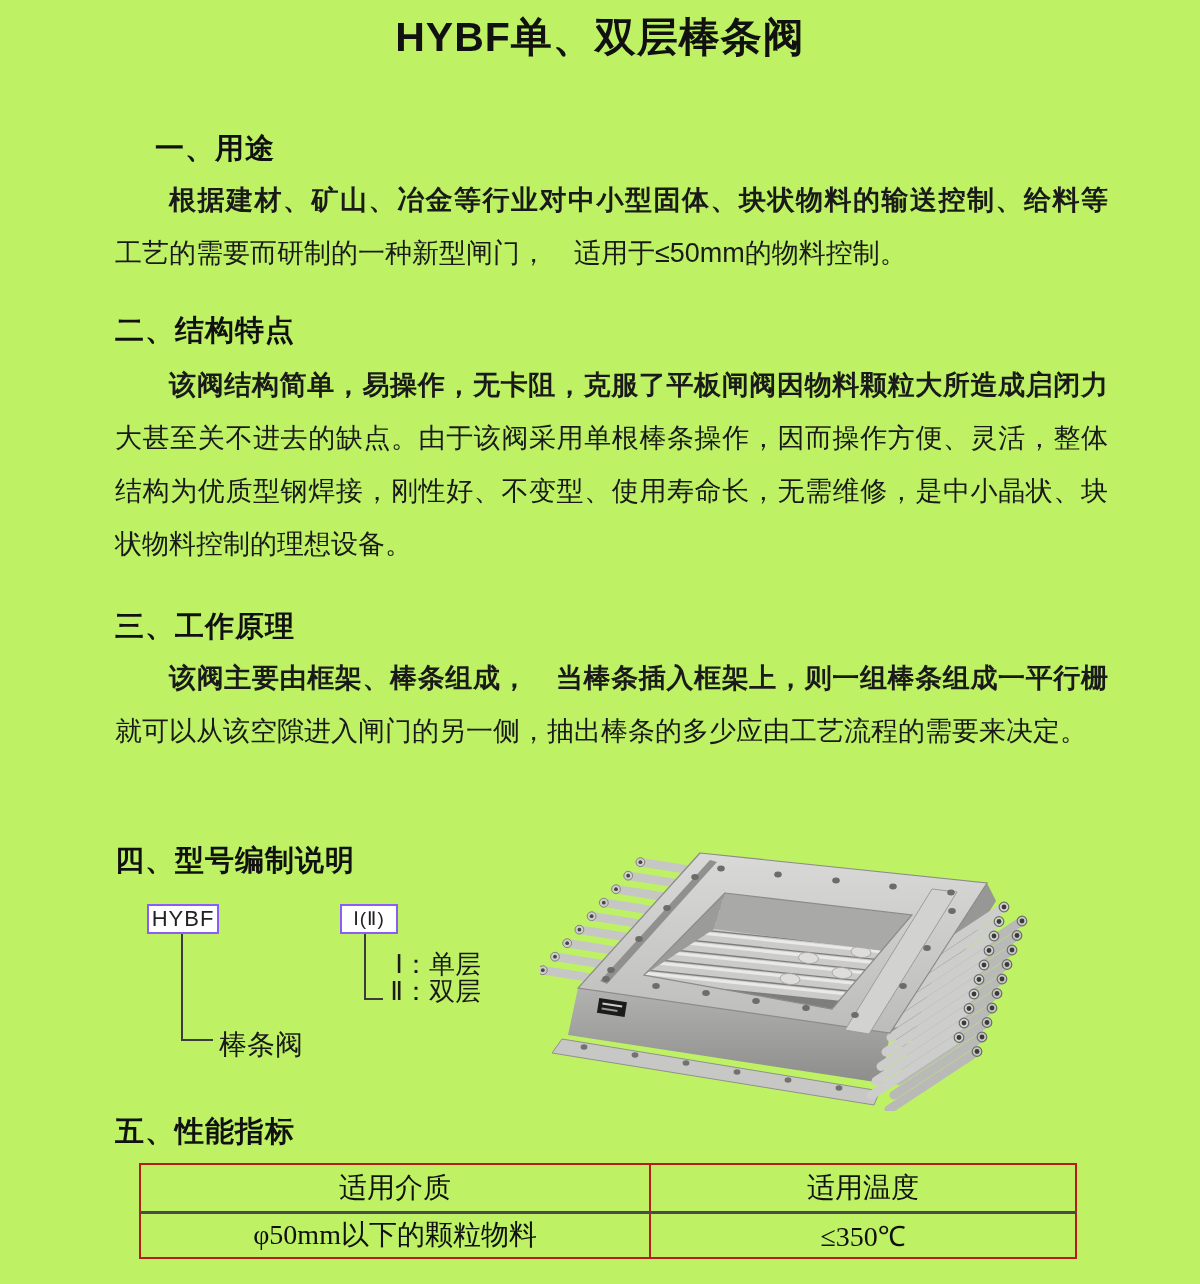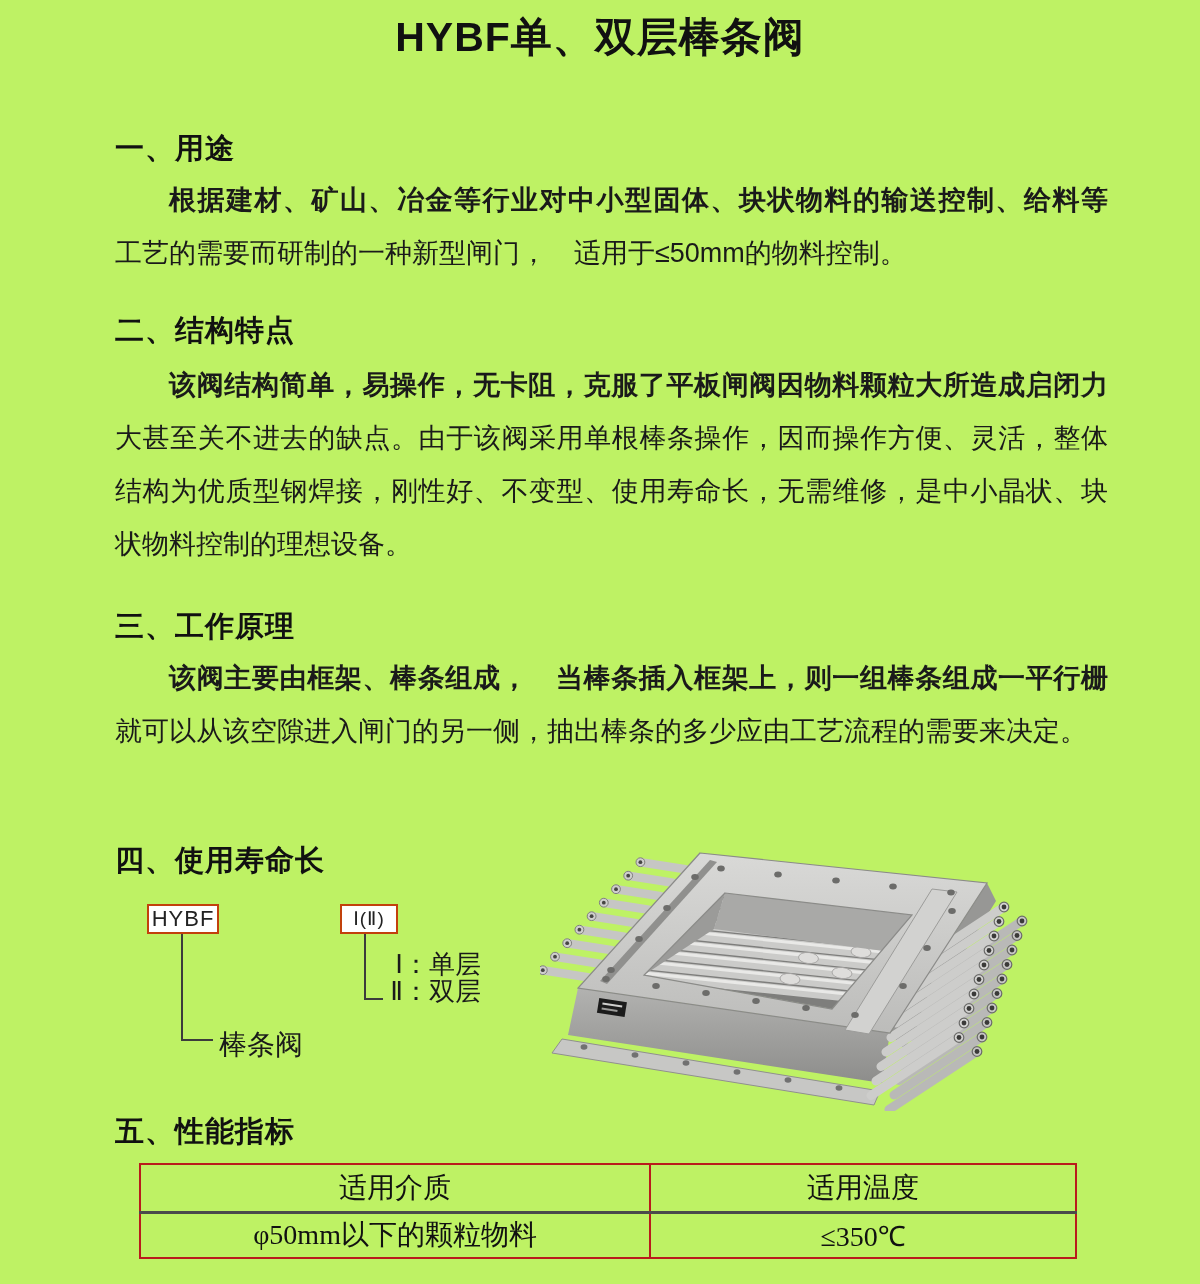--- a/index.html
+++ b/index.html
@@ -18,21 +18,21 @@
   .heading {
     position:absolute; left:115px; font-size:29px; font-weight:bold;
     color:#111; line-height:32px; letter-spacing:1px;
   }
   .para { position:absolute; left:115px; width:993px; font-size:27px; color:#1a1a1a; }
   .pline { height:53px; line-height:53px; }
   .j { text-align:justify; text-align-last:justify; }
   .ind { padding-left:54px;font-weight:bold; }
   
   .dg-box {
-    position:absolute; border:2px solid #c2410c; background:#fff;
+    position:absolute; border:2px solid #8b5cf6; background:#fff;
     text-align:center; color:#222;
   }
   .dg-vline { position:absolute; width:0; border-left:2px solid #3c3c3c; }
   .dg-hline { position:absolute; height:0; border-top:2px solid #3c3c3c; }
   .dg-label { position:absolute; font-size:28px; color:#1a1a1a; }
   .dg-leg { position:absolute; font-size:26px; color:#1a1a1a; height:27px; line-height:27px; }
   .dg-leg .num { display:inline-block; width:20px; text-align:right; }
   
   .photo { position:absolute; left:540px; top:843px; width:545px; height:268px; }
   
@@ -49,41 +49,41 @@
   .perf-table td { height:46px; }
   .col-media { width:54.5%; }
 </style>
 </head>
 <body>
 
 <div class="page">
 
   <div class="doc-title">HYBF单、双层棒条阀</div>
 
-  <div class="heading" style="top:132px;">一、用途</div>
+  <div class="heading" style="top:132px;margin-left:40px;">一、用途</div>
   <div class="para" style="top:174px;">
     <div class="pline j ind">根据建材、矿山、冶金等行业对中小型固体、块状物料的输送控制、给料等</div>
     <div class="pline">工艺的需要而研制的一种新型闸门，　适用于≤50mm的物料控制。</div>
   </div>
 
   <div class="heading" style="top:314px;">二、结构特点</div>
   <div class="para" style="top:359px;">
     <div class="pline j ind">该阀结构简单，易操作，无卡阻，克服了平板闸阀因物料颗粒大所造成启闭力</div>
     <div class="pline j">大甚至关不进去的缺点。由于该阀采用单根棒条操作，因而操作方便、灵活，整体</div>
     <div class="pline j">结构为优质型钢焊接，刚性好、不变型、使用寿命长，无需维修，是中小晶状、块</div>
     <div class="pline">状物料控制的理想设备。</div>
   </div>
 
   <div class="heading" style="top:610px;">三、工作原理</div>
   <div class="para" style="top:652px;">
     <div class="pline j ind">该阀主要由框架、棒条组成，　当棒条插入框架上，则一组棒条组成一平行栅</div>
     <div class="pline">就可以从该空隙进入闸门的另一侧，抽出棒条的多少应由工艺流程的需要来决定。</div>
   </div>
 
-  <div class="heading" style="top:844px;">四、使用寿命长</div>
+  <div class="heading" style="top:844px;">四、型号编制说明</div>
 
   <div class="dg-box" style="left:147px; top:904px; width:72px; height:30px; font-size:22px; line-height:26px; letter-spacing:1px;">HYBF</div>
   <div class="dg-vline" style="left:181px; top:934px; height:107px;"></div>
   <div class="dg-hline" style="left:181px; top:1039px; width:32px;"></div>
   <div class="dg-label" style="left:219px; top:1026px;">棒条阀</div>
 
   <div class="dg-box" style="left:340px; top:904px; width:58px; height:30px; font-size:19px; line-height:25px; letter-spacing:1px;">Ⅰ(Ⅱ)</div>
   <div class="dg-vline" style="left:364px; top:934px; height:66px;"></div>
   <div class="dg-hline" style="left:364px; top:998px; width:19px;"></div>
   <div class="dg-leg" style="left:383px; top:951px;">

